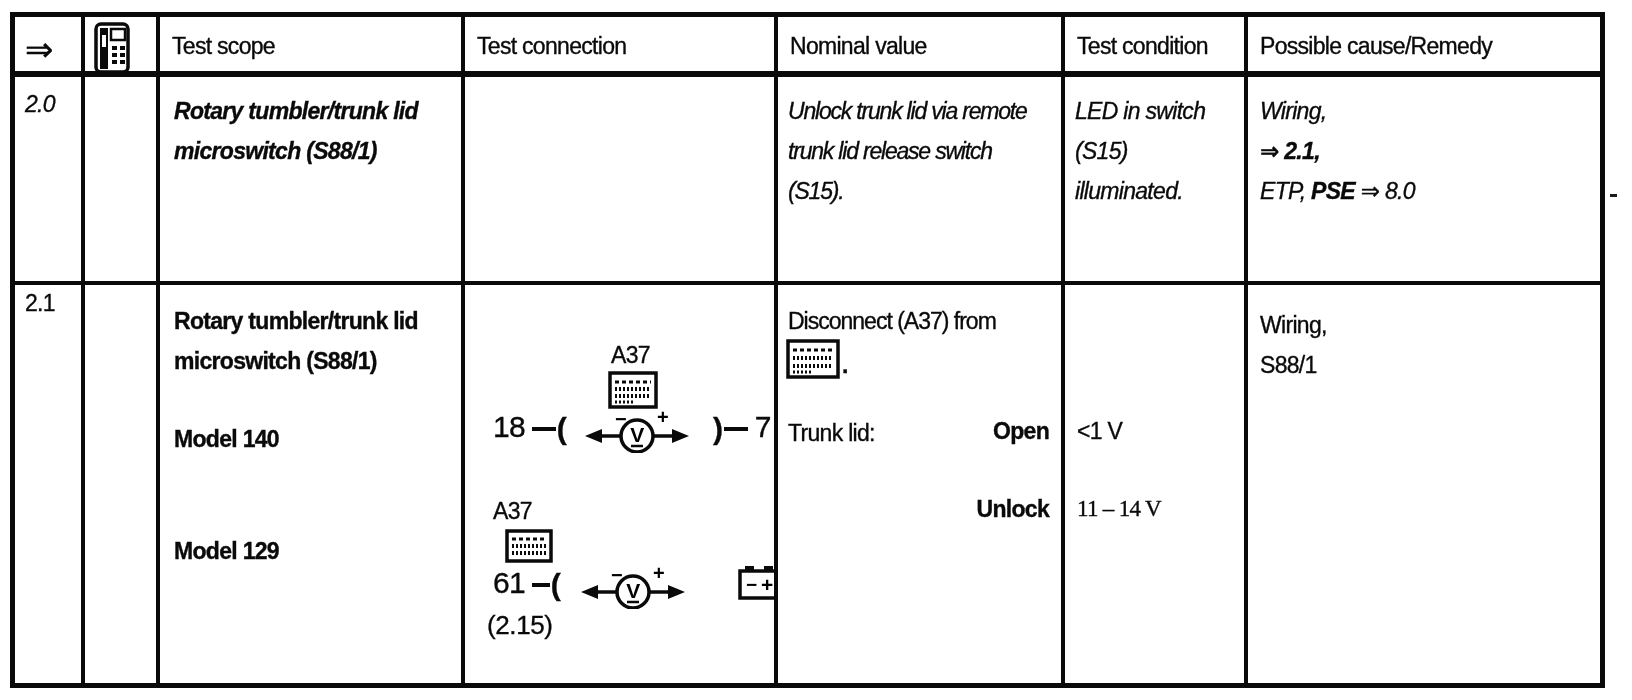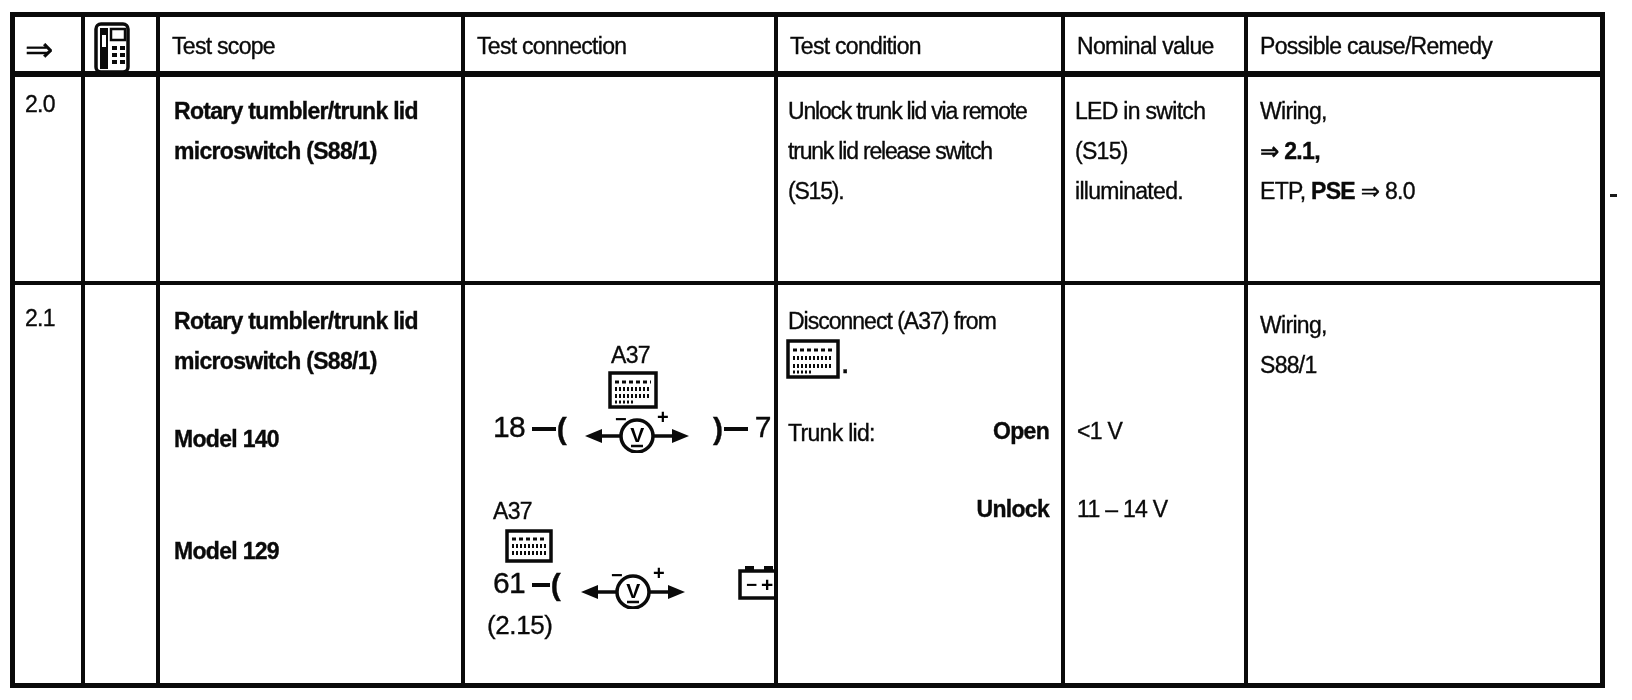--- a/index.html
+++ b/index.html
@@ -6,21 +6,21 @@
   .page{position:relative;width:1632px;height:700px;background:#fff;overflow:hidden;
         font-family:"Liberation Sans","DejaVu Sans",sans-serif;color:#0a0a0a;
         font-size:23px;letter-spacing:-0.7px;-webkit-text-stroke:0.35px;}
   .tbl{position:absolute;left:10px;top:12px;width:1595px;height:676px;
        border:5px solid #0a0a0a;box-sizing:border-box;display:grid;
        grid-template-columns:70px 75px 305px 313px 287px 183px 1fr;
        grid-template-rows:60px 208px 1fr;}
   .c{position:relative;border-right:4px solid #0a0a0a;overflow:hidden;box-sizing:border-box;}
   .lastcol{border-right:none;}
   .hc{border-bottom:6px solid #0a0a0a;padding:16px 6px 0 12px;}
-  .r0{border-bottom:4px solid #0a0a0a;padding:14px 6px 0 12px;}
+  .r0{border-bottom:4px solid #0a0a0a;padding:14px 6px 0 12px;font-style:italic;}
   .r1{padding:0;}
   .line{line-height:40px;white-space:nowrap;}
   .b{font-weight:700;}
   .abs{position:absolute;white-space:nowrap;line-height:28px;}
   .arrowcell{font-size:34px;letter-spacing:0;padding-top:12px;padding-left:10px;}
   .num{padding-top:14px;padding-left:10px;}
   .scopepad{padding-top:14px;padding-left:14px;}
   .wire{display:inline-block;width:24px;height:4px;background:#0a0a0a;vertical-align:6px;margin:0 1px;}
   .wire.short{width:18px;}
   .paren{font-size:30px;font-weight:900;letter-spacing:0;vertical-align:-2px;}
@@ -54,24 +54,24 @@
           <rect x="27" y="38" width="5" height="4" fill="#0a0a0a"></rect>
       </svg>
     </div>
     <div class="c hc">
       <span>Test scope</span>
     </div>
     <div class="c hc">
       <span>Test connection</span>
     </div>
     <div class="c hc">
+      <span>Nominal value</span>
+    </div>
+    <div class="c hc">
       <span>Test condition</span>
-    </div>
-    <div class="c hc">
-      <span>Nominal value</span>
     </div>
     <div class="c hc lastcol">
       <span>Possible cause/Remedy</span>
     </div>
 
     <div class="c r0 num">
       <span>2.0</span>
     </div>
     <div class="c r0"></div>
     <div class="c r0 scopepad">
@@ -92,21 +92,21 @@
     <div class="c r0 lastcol" style="padding-left:12px;">
       <div class="line">Wiring,</div>
       <div class="line b">⇒ 2.1,</div>
       <div class="line">
         <span>ETP,</span>
         <span class="b">PSE</span>
         <span>⇒ 8.0</span>
       </div>
     </div>
 
-    <div class="c r1 num" style="padding-top:20px;">
+    <div class="c r1 num" style="padding-top:5px;">
       <span>2.1</span>
     </div>
     <div class="c r1"></div>
     <div class="c r1">
       <div class="abs b line" style="left:14px;top:22px;">Rotary tumbler/trunk lid</div>
       <div class="abs b line" style="left:14px;top:62px;">microswitch (S88/1)</div>
       <div class="abs b" style="left:14px;top:140px;">Model 140</div>
       <div class="abs b" style="left:14px;top:252px;">Model 129</div>
     </div>
 
@@ -184,21 +184,21 @@
         </svg>
         <span class="period">.</span>
       </div>
       <div class="abs" style="left:10px;top:98px;margin-top:36px;">Trunk lid:</div>
       <div class="abs b" style="right:12px;top:132px;">Open</div>
       <div class="abs b" style="right:12px;top:210px;">Unlock</div>
     </div>
 
     <div class="c r1">
       <div class="abs" style="left:12px;top:132px;">&lt;1 V</div>
-      <div class="abs" style="left:12px;top:210px;">11 – 14 V</div>
+      <div class="abs" style="left:12px;top:210px;font-family:Liberation Serif, serif;">11 – 14 V</div>
     </div>
 
     <div class="c r1 lastcol" style="padding:20px 0 0 12px;">
       <div class="line">Wiring,</div>
       <div class="line">S88/1</div>
     </div>
 
   </div>
 
   <div class="artifact" style="left:1610px;top:194px;width:7px;height:3px;"></div>

